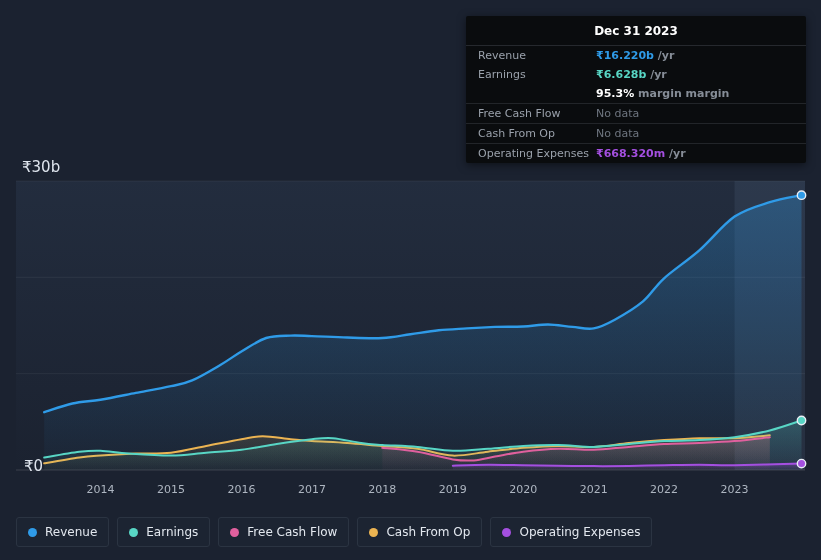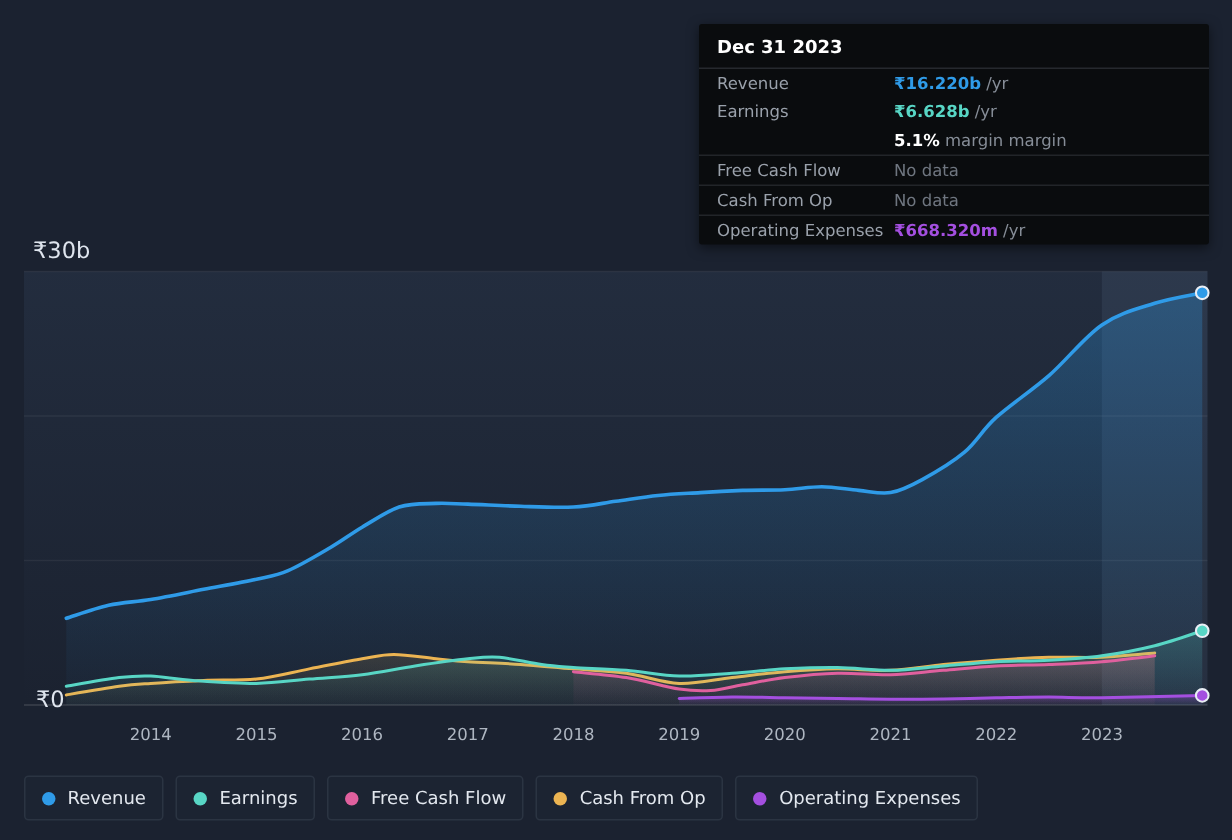--- a/index.html
+++ b/index.html
@@ -20,27 +20,28 @@
   
   .tt{
     position:absolute;left:466px;top:16px;width:340px;
     background:#0a0c0e;border-radius:2px;
     font-size:11px;color:#9aa1ab;
     box-shadow:0 2px 8px rgba(0,0,0,0.5);
   }
   .tt-header{
     padding:8px 12px 7px 12px;font-size:12px;font-weight:700;color:#ffffff;
     border-bottom:1px solid #26292e;
+    text-align:center;
   }
   .tt-row{display:flex;align-items:center;padding:3px 12px;min-height:13px;}
   .tt-row.sep{border-top:1px solid #222529;}
   .tt-label{width:118px;flex:none;color:#9aa1ab;}
   .tt-value b{font-weight:700;}
   .tt-row.muted .tt-value b{font-weight:400;}
-  .tt-suffix{color:#868d97;font-weight:400;}
+  .tt-suffix{color:#868d97;font-weight:700;}
 
   
   .legend{position:absolute;left:16px;top:517px;display:flex;gap:8px;}
   .chip{
     display:flex;align-items:center;
     padding:7px 11px;border:1px solid #2b3442;border-radius:3px;
     background:rgba(30,40,54,0.45);cursor:pointer;
   }
   .dot{width:9px;height:9px;border-radius:50%;margin-right:8px;flex:none;}
   .chip-label{font-size:12px;color:#e3e8ef;}
@@ -119,21 +120,21 @@
       <span class="tt-value"><b style="color: rgb(47, 155, 232);">₹16.220b</b><span class="tt-suffix"> /yr</span></span>
     </div>
 
     <div class="tt-row">
       <span class="tt-label">Earnings</span>
       <span class="tt-value"><b style="color: rgb(88, 214, 197);">₹6.628b</b><span class="tt-suffix"> /yr</span></span>
     </div>
 
     <div class="tt-row">
       <span class="tt-label"></span>
-      <span class="tt-value"><b style="color: rgb(255, 255, 255);">5.1%</b><span class="tt-suffix"> margin margin</span></span>
+      <span class="tt-value"><b style="color: rgb(255, 255, 255);">95.3%</b><span class="tt-suffix"> margin margin</span></span>
     </div>
 
     <div class="tt-row sep muted">
       <span class="tt-label">Free Cash Flow</span>
       <span class="tt-value"><b style="color: rgb(111, 118, 128);">No data</b><span class="tt-suffix"></span></span>
     </div>
 
     <div class="tt-row sep muted">
       <span class="tt-label">Cash From Op</span>
       <span class="tt-value"><b style="color: rgb(111, 118, 128);">No data</b><span class="tt-suffix"></span></span>

